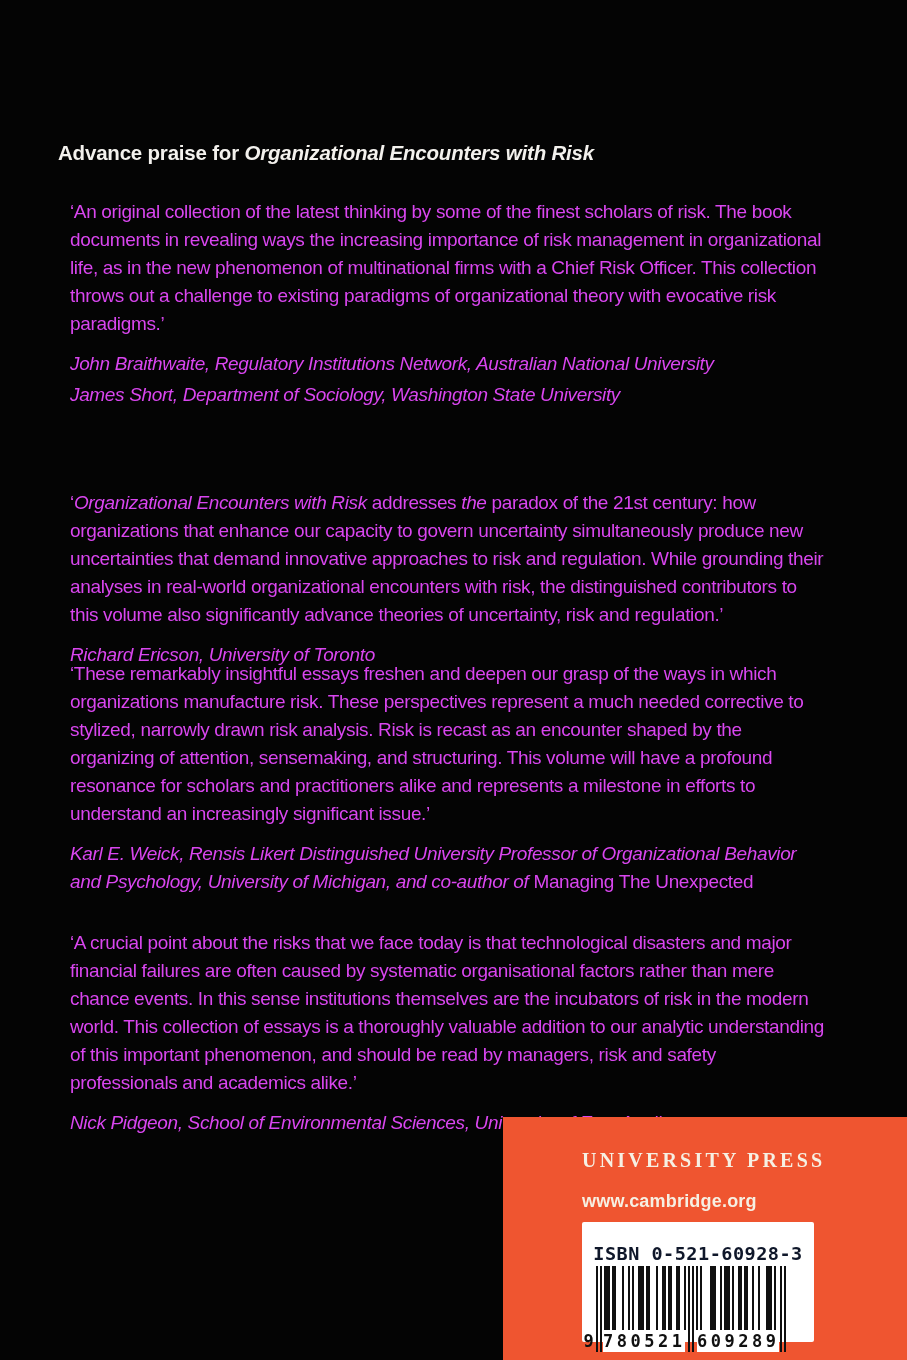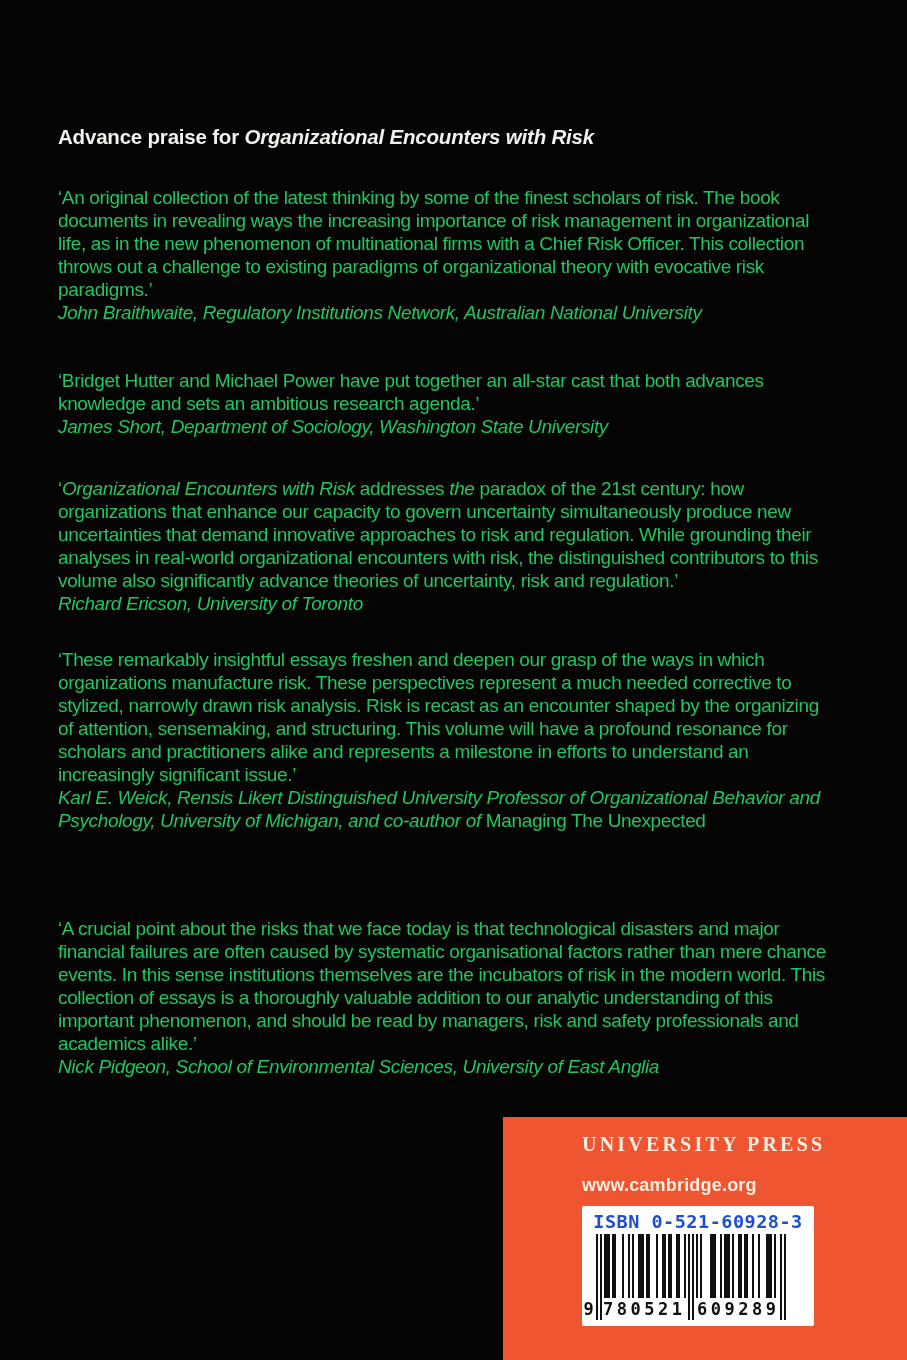--- a/index.html
+++ b/index.html
@@ -7,65 +7,65 @@
     position:relative;
     width:907px;height:1360px;
     background:#040404;
     overflow:hidden;
     font-family:"Liberation Sans",sans-serif;
   }
   .text-col{
     position:absolute;left:58px;top:0;width:778px;
   }
   .praise-heading{
-    position:absolute;top:125px;left:0;margin:0;
+    position:absolute;top:141px;left:0;margin:0;
     font-size:20.5px;font-weight:bold;color:#F3F1ED;
     letter-spacing:-0.2px;white-space:nowrap;
   }
   .praise-heading em{font-style:italic;}
   .quote-block{position:absolute;left:0;width:100%;}
   .quote-block:nth-of-type(1){top:186px;}
   .quote-block:nth-of-type(2){top:369px;}
   .quote-block:nth-of-type(3){top:477px;}
   .quote-block:nth-of-type(4){top:648px;}
   .quote-block:nth-of-type(5){top:917px;}
   .quote-text,.attribution{
-    margin:0;font-size:19px;line-height:23px;
-    color:#22c55e;letter-spacing:-0.35px;
+    margin:12px;font-size:19px;line-height:28px;
+    color:#d946ef;letter-spacing:-0.35px;
   }
   .attribution{font-style:italic;}
   .attribution .roman{font-style:normal;}
   
   .publisher{
     position:absolute;left:503px;top:1117px;right:0;bottom:0;
     background:#EF5530;
   }
   .pub-inner{padding:14px 0 0 79px;}
   .pub-name{
     font-family:"Liberation Serif",serif;font-weight:bold;
     font-size:35px;line-height:34px;letter-spacing:0.5px;
     color:#F6F0E3;
   }
   .pub-subname{
     font-family:"Liberation Serif",serif;font-weight:bold;
     font-size:20px;line-height:24px;letter-spacing:3.2px;
-    color:#F6F0E3;margin-top:1px;
+    color:#F6F0E3;margin-top:17px;
   }
   .pub-site{
     font-size:18px;font-weight:bold;color:#F6F0E3;
     letter-spacing:0.2px;margin-top:19px;
   }
   .isbn-box{
     margin-top:10px;width:232px;height:120px;background:#FFFFFF;
     border-radius:2px;position:relative;
   }
   .isbn-label{
     font-family:"DejaVu Sans Mono","Liberation Mono",monospace;
-    font-weight:bold;font-size:18.5px;color:#1d4ed8;
-    text-align:center;padding-top:5px;letter-spacing:0.5px;
+    font-weight:bold;font-size:18.5px;color:#0f172a;
+    text-align:center;padding-top:21px;letter-spacing:0.5px;
   }
   .barcode-area{position:relative;height:90px;margin-top:2px;}
   .barcode-area svg{position:absolute;left:14px;top:0;}
   .bc-digit{
     position:absolute;top:64px;height:22px;
     font-family:"DejaVu Sans Mono","Liberation Mono",monospace;
     font-size:17px;font-weight:bold;color:#101010;
     background:#FFFFFF;text-align:center;line-height:22px;
   }
   .bc-first{left:0;width:13px;background:transparent;}
@@ -78,21 +78,20 @@
 <div class="cover">
 
   <div class="text-col">
     <h1 class="praise-heading"><span>Advance praise for </span><em>Organizational Encounters with Risk</em></h1>
     <div id="quotes">
         <div class="quote-block">
           <p class="quote-text"><span>‘An original collection of the latest thinking by some of the finest scholars of risk. The book documents in revealing ways the increasing importance of risk management in organizational life, as in the new phenomenon of multinational firms with a Chief Risk Officer. This collection throws out a challenge to existing paradigms of organizational theory with evocative risk paradigms.’</span></p>
           <p class="attribution"><em>John Braithwaite, Regulatory Institutions Network, Australian National University</em></p>
         </div>
         <div class="quote-block">
-          <p class="quote-text"><span>‘Bridget Hutter and Michael Power have put together an all-star cast that both advances knowledge and sets an ambitious research agenda.’</span></p>
           <p class="attribution"><em>James Short, Department of Sociology, Washington State University</em></p>
         </div>
         <div class="quote-block">
           <p class="quote-text"><span>‘</span><em>Organizational Encounters with Risk</em><span> addresses </span><em>the</em><span> paradox of the 21st century: how organizations that enhance our capacity to govern uncertainty simultaneously produce new uncertainties that demand innovative approaches to risk and regulation. While grounding their analyses in real-world organizational encounters with risk, the distinguished contributors to this volume also significantly advance theories of uncertainty, risk and regulation.’</span></p>
           <p class="attribution"><em>Richard Ericson, University of Toronto</em></p>
         </div>
         <div class="quote-block">
           <p class="quote-text"><span>‘These remarkably insightful essays freshen and deepen our grasp of the ways in which organizations manufacture risk. These perspectives represent a much needed corrective to stylized, narrowly drawn risk analysis. Risk is recast as an encounter shaped by the organizing of attention, sensemaking, and structuring. This volume will have a profound resonance for scholars and practitioners alike and represents a milestone in efforts to understand an increasingly significant issue.’</span></p>
           <p class="attribution"><em>Karl E. Weick, Rensis Likert Distinguished University Professor of Organizational Behavior and Psychology, University of Michigan, and co-author of </em><span class="roman">Managing The Unexpected</span></p>
         </div>

